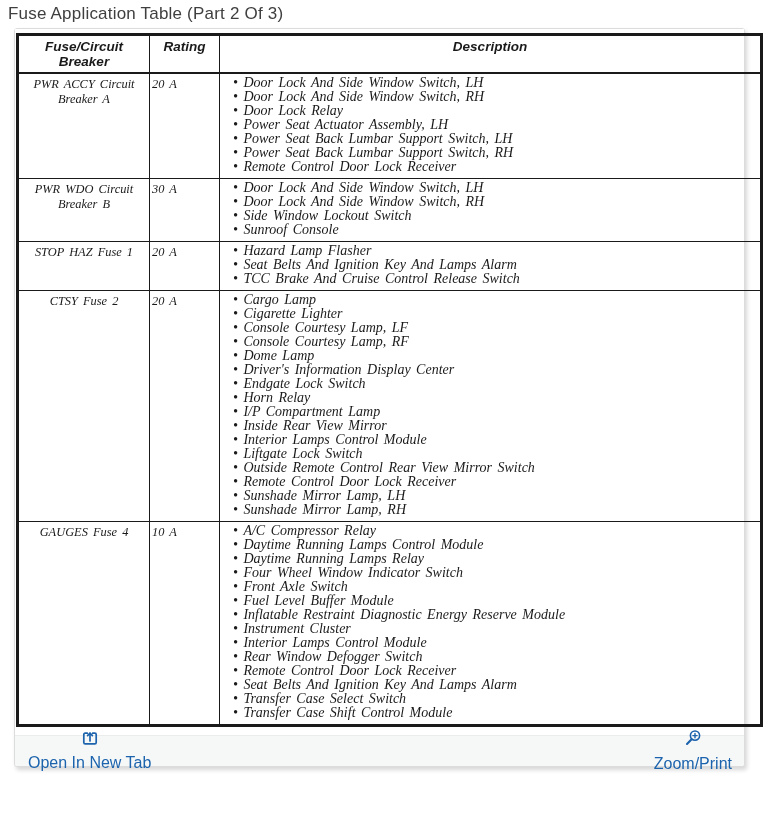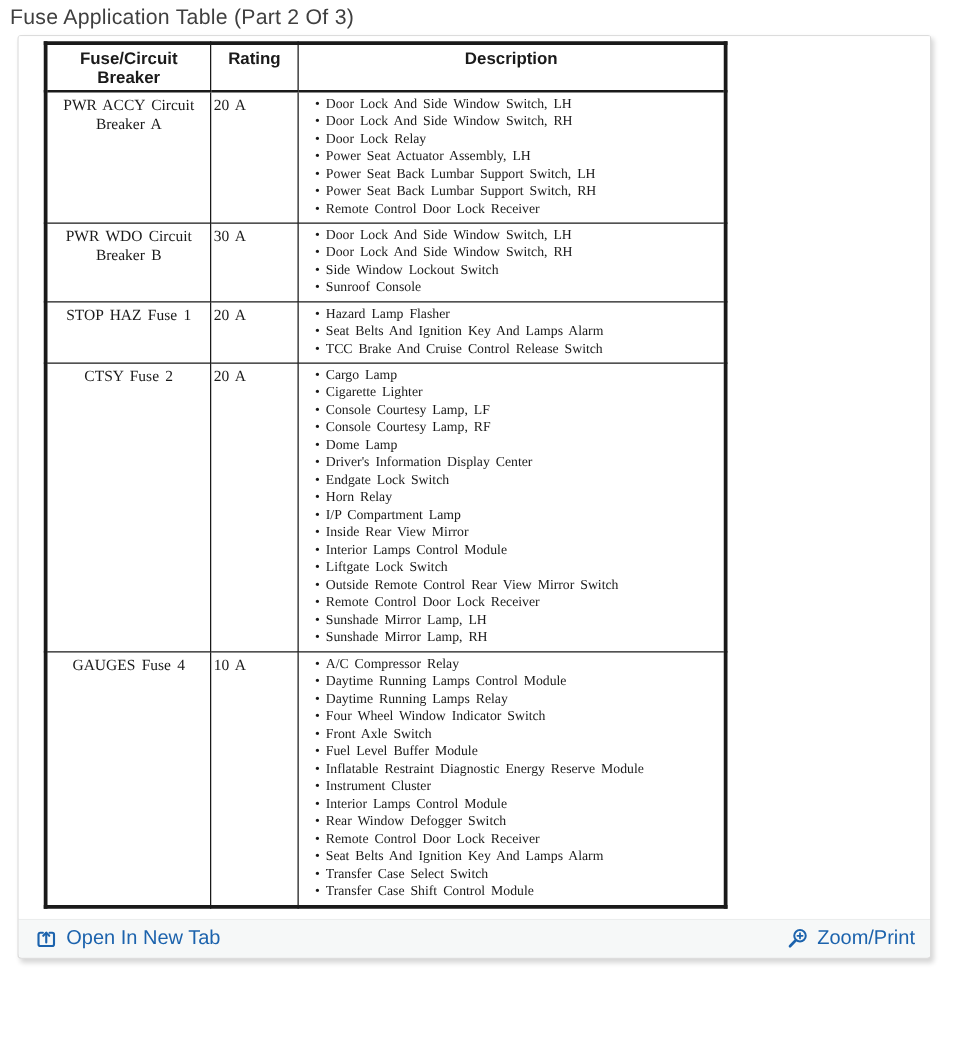--- a/index.html
+++ b/index.html
@@ -33,24 +33,25 @@
     display:flex;
     flex-direction:column;
   }
   .doc-area{
     background:#ffffff;
     padding:4px 0 8px 0;
   }
   
   table.fuse-table{
     border-collapse:collapse;
-    margin-left:20px;
-    width:547px;
+    margin-left:1px;
+    width:747px;
     color:var(--ink);
     font-family:"Liberation Serif",serif;
+    font-style:italic;
   }
   table.fuse-table th,
   table.fuse-table td{
     border:1.5px solid var(--ink);
     vertical-align:top;
   }
   table.fuse-table{border:3px solid var(--ink);}
   th{
     font-family:"Liberation Sans",sans-serif;
     font-weight:bold;
@@ -75,21 +76,21 @@
     padding:3px 2px;
     word-spacing:2px;
   }
   td.cell-desc{padding:0;}
   ul.desc-list{
     margin:0;
     list-style:none;
     padding:2px 4px 4px 13px;
   }
   ul.desc-list li{
-    font-size:11px;
+    font-size:14px;
     line-height:14px;
     word-spacing:2px;
     padding-left:11px;
     text-indent:-11px;
   }
   ul.desc-list li::before{
     content:"\2022\00a0";
   }
   
   .viewer-footer{
@@ -104,20 +105,21 @@
     padding:0 12px 0 13px;
   }
   .footer-link{
     display:flex;
     align-items:center;
     gap:7px;
     color:var(--link);
     font-size:16px;
     cursor:pointer;
     text-decoration:none;
+    flex-direction:column;
   }
   .footer-link svg{display:block;}
 </style>
 </head>
 <body>
 
 <h1 class="page-title">Fuse Application Table (Part 2 Of 3)</h1>
 
 <div class="viewer-card">
   <div class="doc-area">

